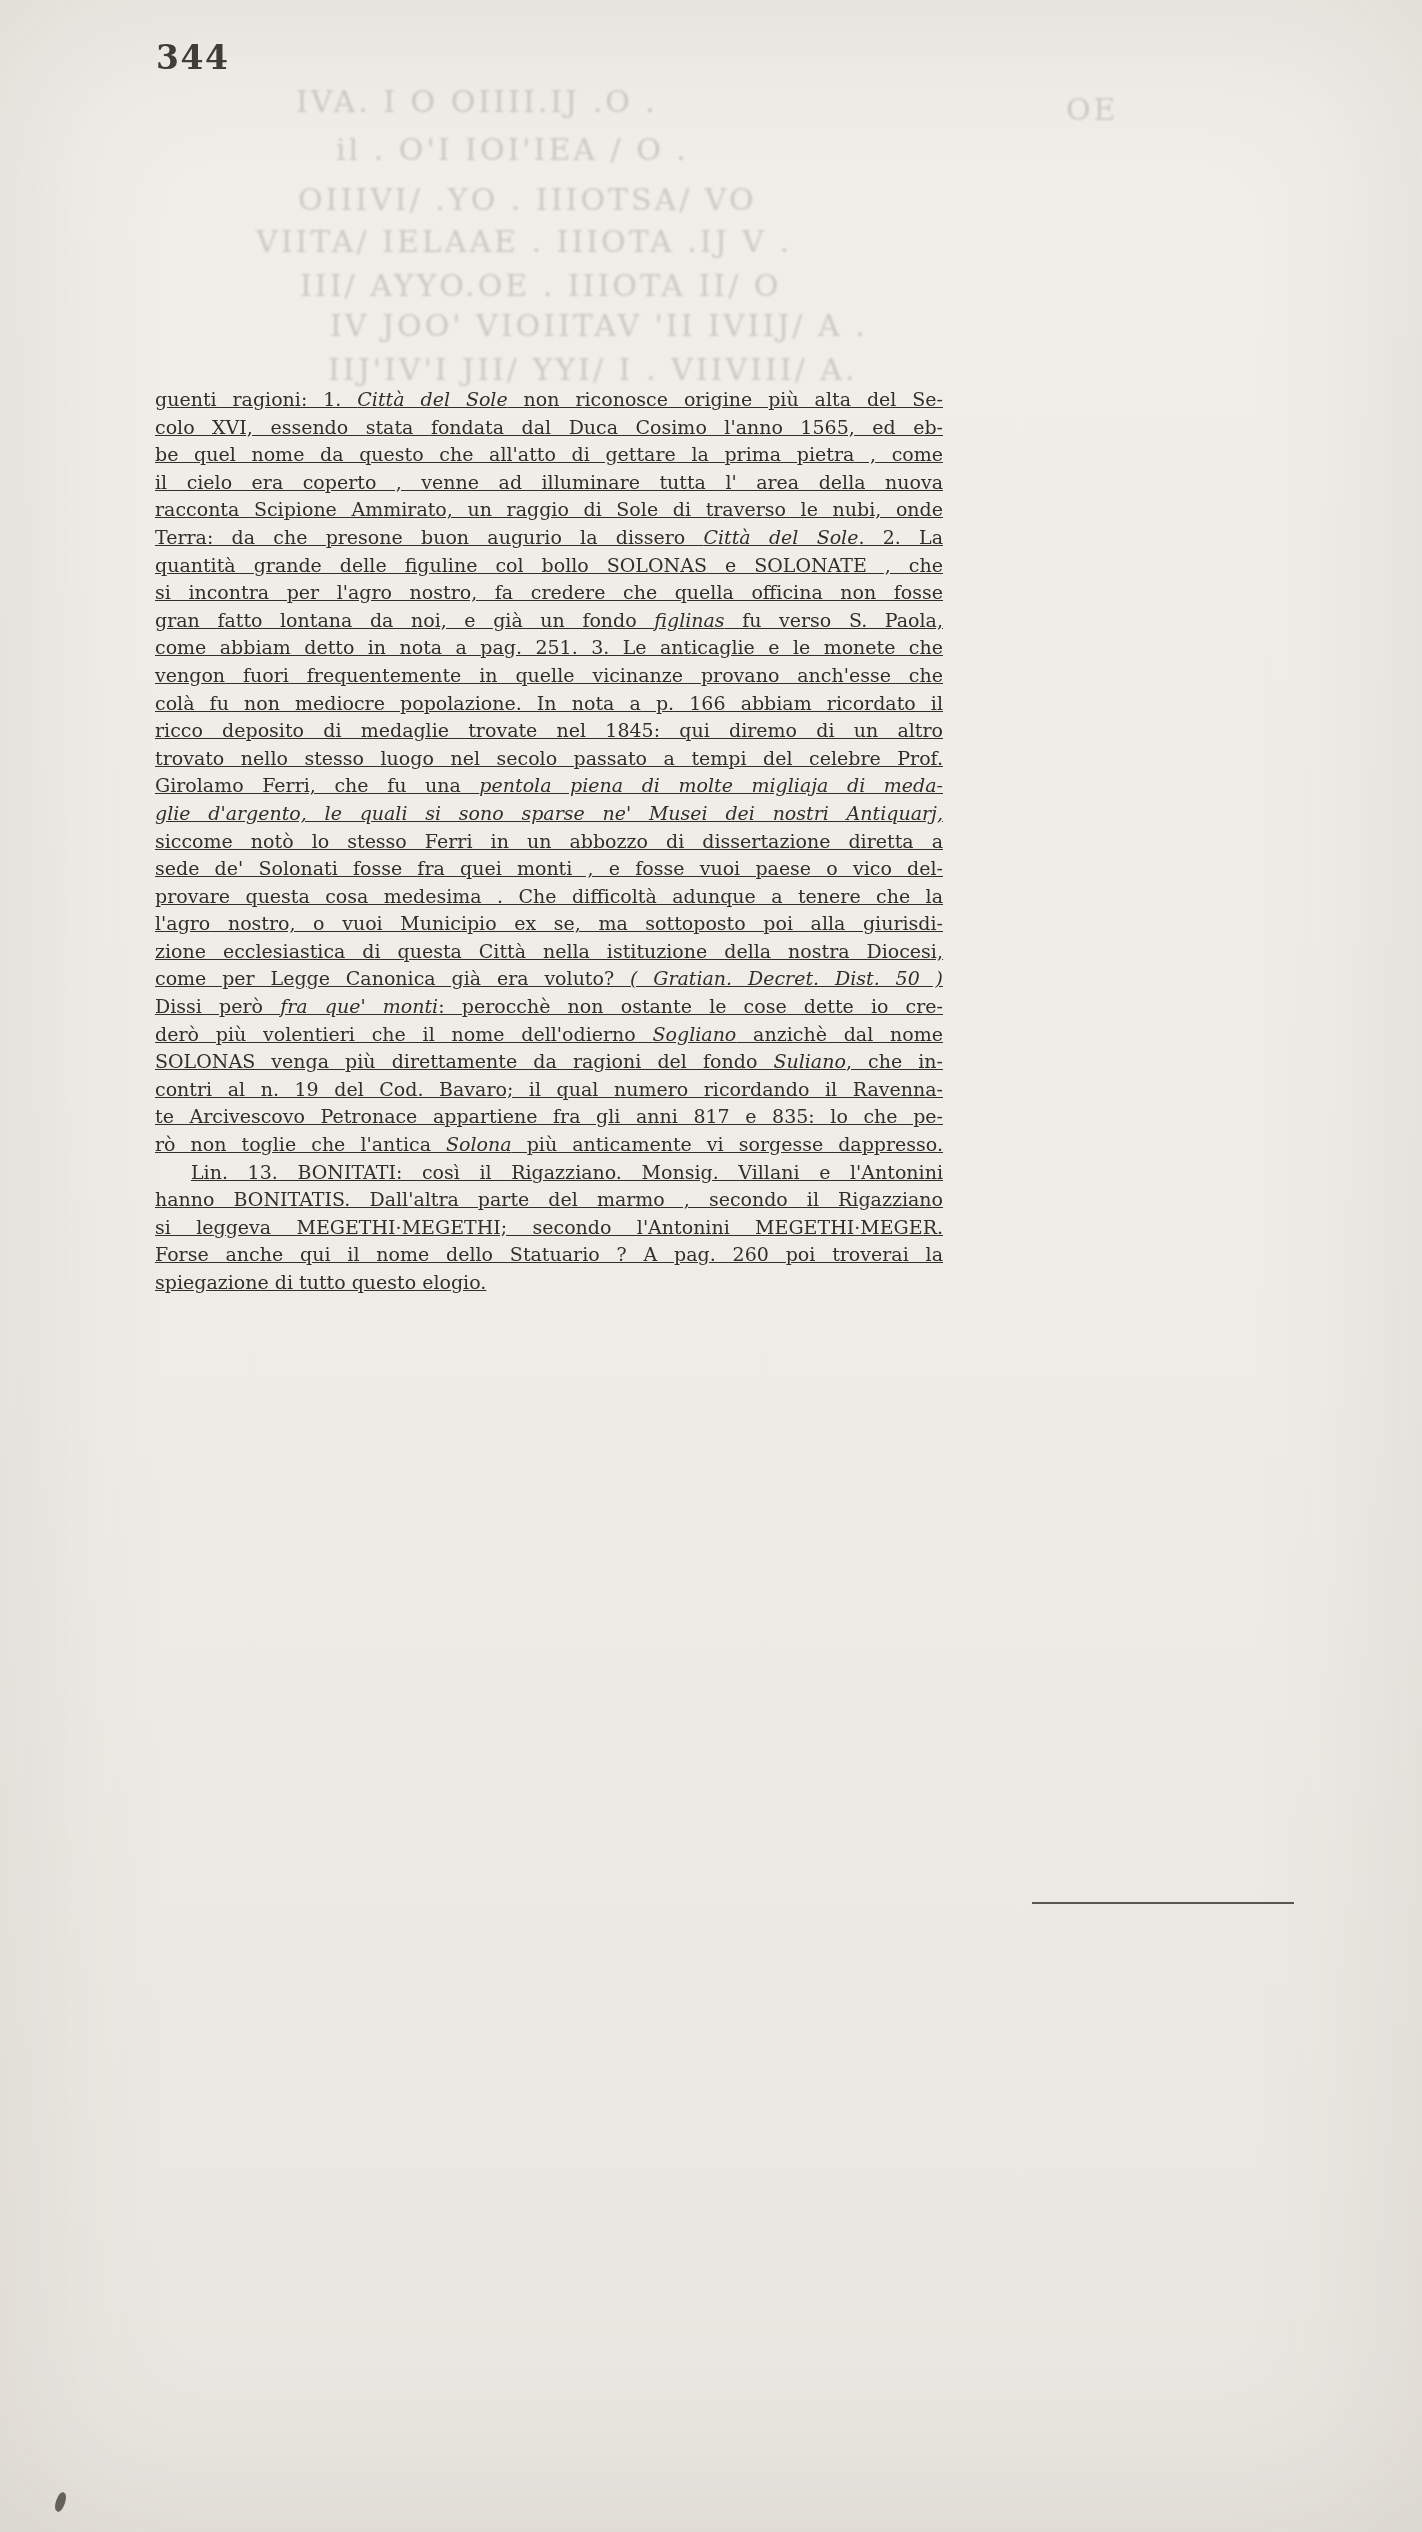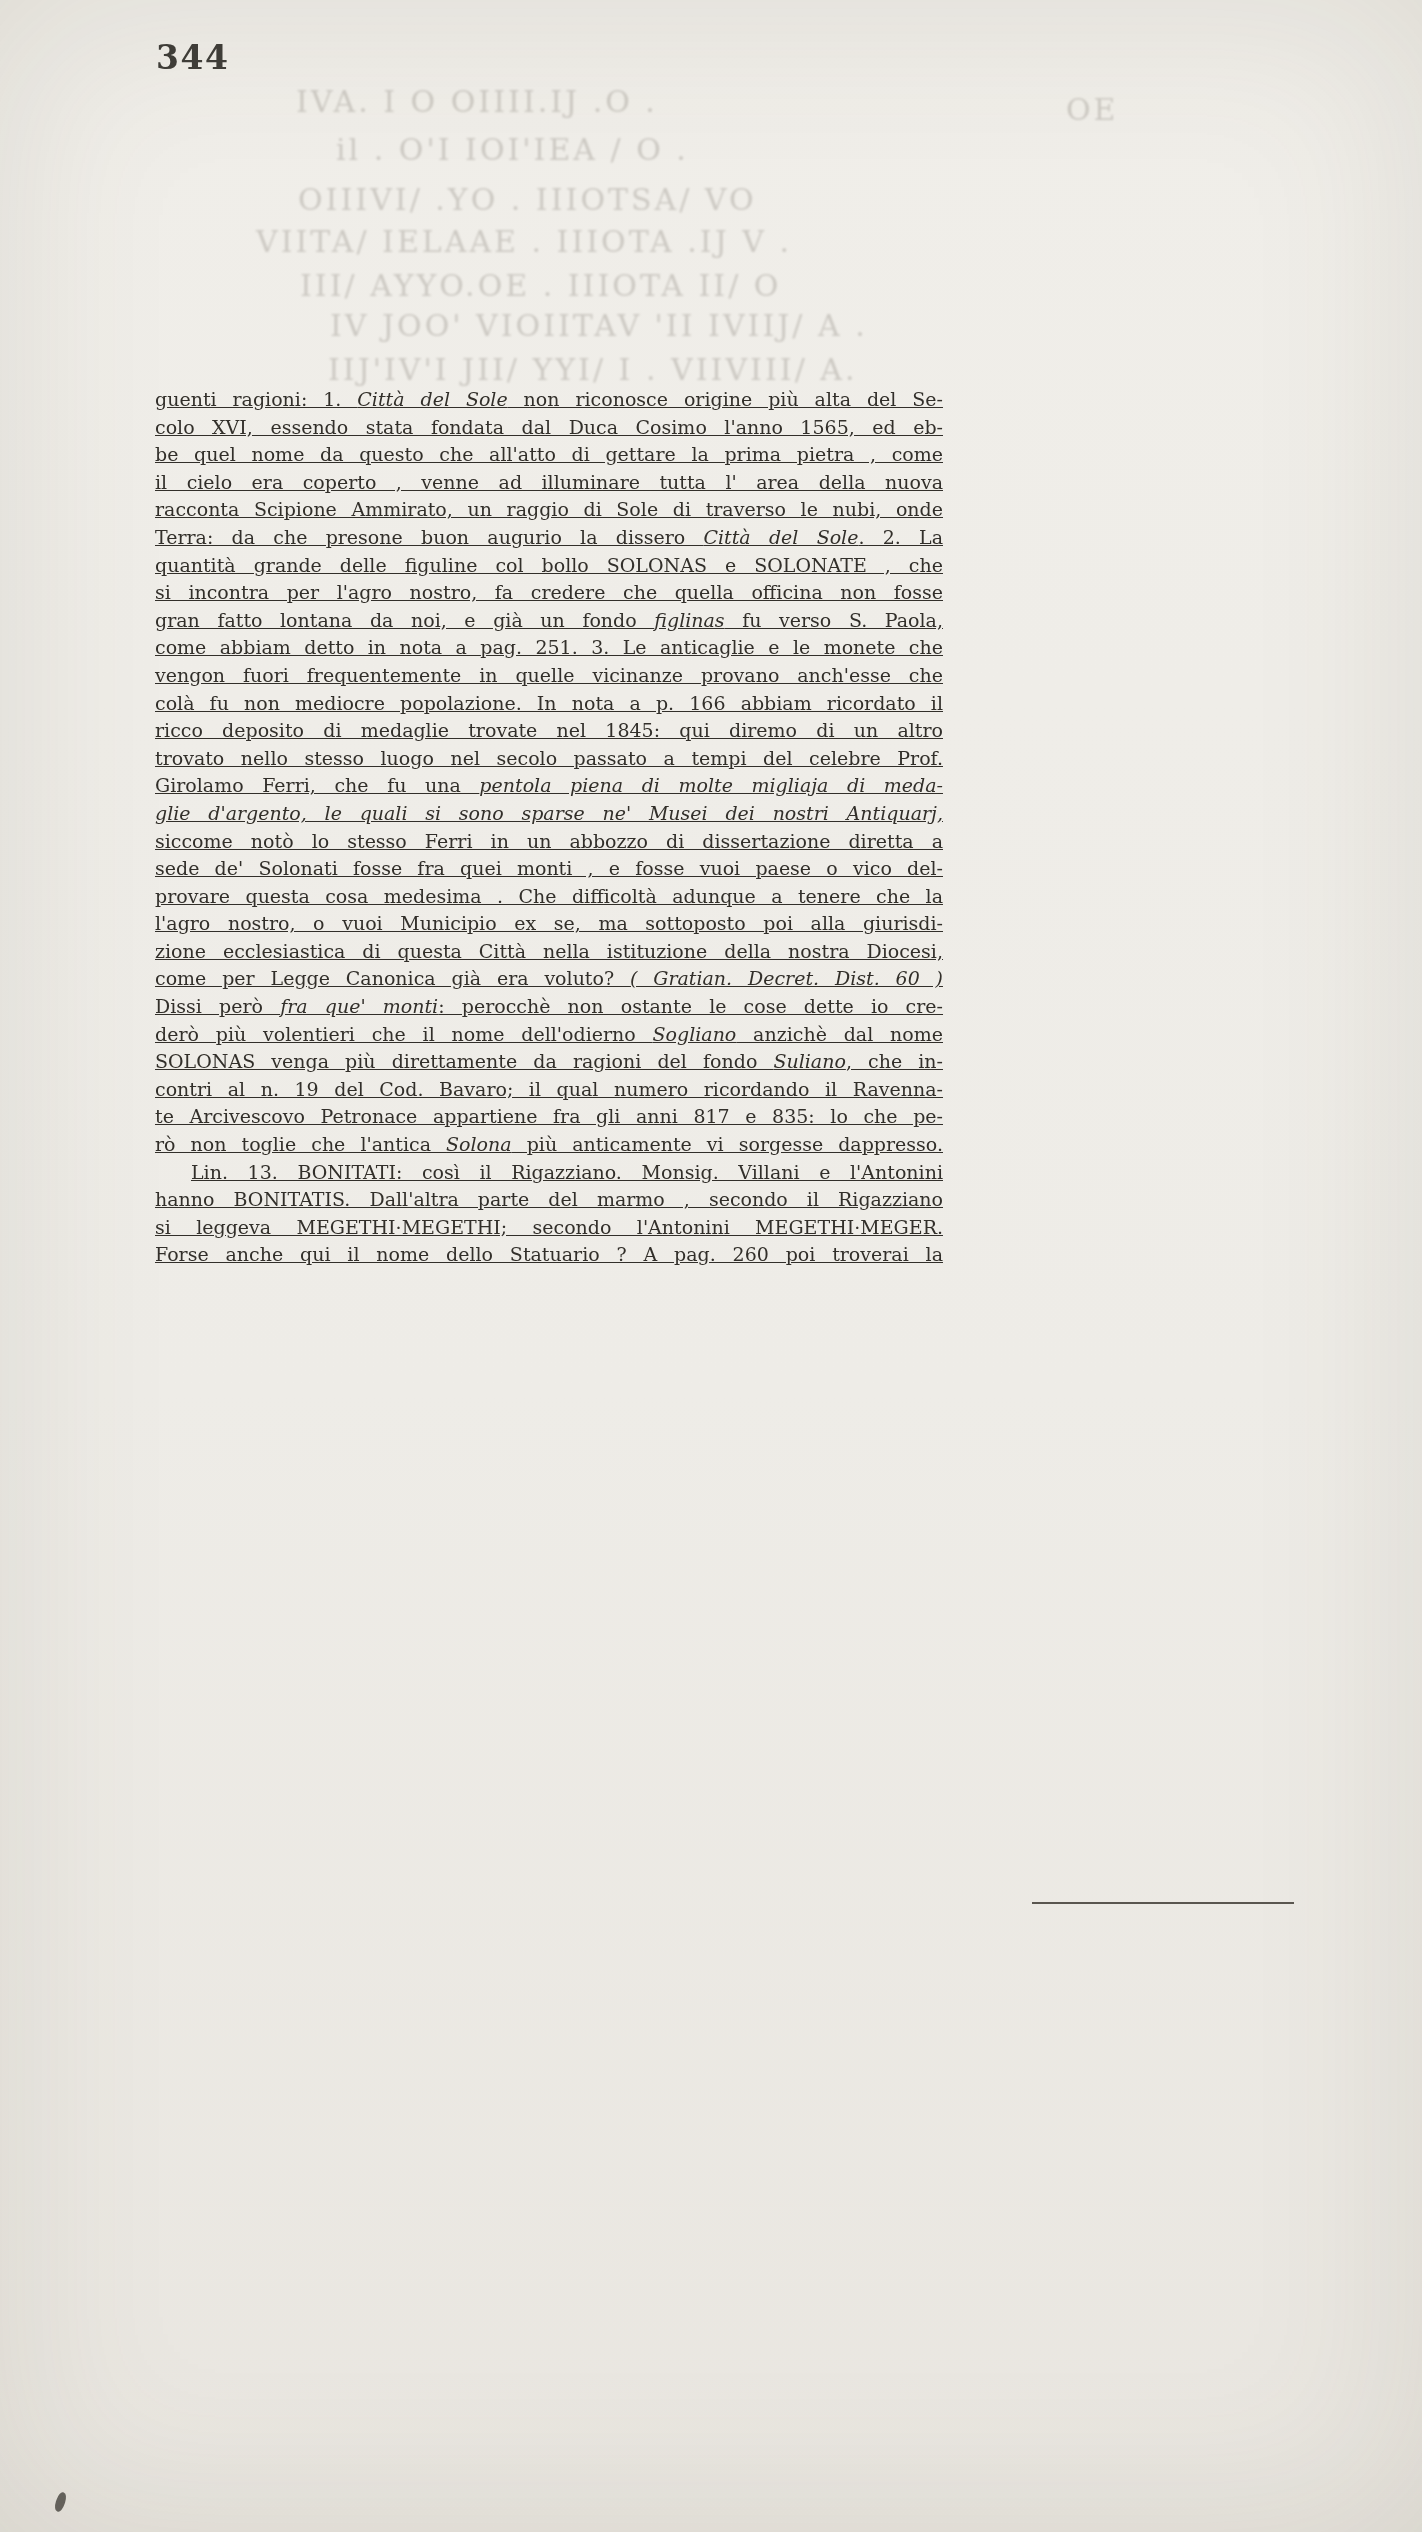--- a/index.html
+++ b/index.html
@@ -99,27 +99,28 @@
       <div class="line"><span class="rm">colà fu non mediocre popolazione. In nota a p. 166 abbiam ricordato il</span></div>
       <div class="line"><span class="rm">ricco deposito di medaglie trovate nel 1845: qui diremo di un altro</span></div>
       <div class="line"><span class="rm">trovato nello stesso luogo nel secolo passato a tempi del celebre Prof.</span></div>
       <div class="line"><span class="rm">Girolamo Ferri, che fu una </span><span class="it">pentola piena di molte migliaja di meda-</span></div>
       <div class="line"><span class="it">glie d'argento, le quali si sono sparse ne' Musei dei nostri Antiquarj,</span></div>
       <div class="line"><span class="rm">siccome notò lo stesso Ferri in un abbozzo di dissertazione diretta a</span></div>
       <div class="line"><span class="rm">sede de' Solonati fosse fra quei monti , e fosse vuoi paese o vico del-</span></div>
       <div class="line"><span class="rm">provare questa cosa medesima . Che difficoltà adunque a tenere che la</span></div>
       <div class="line"><span class="rm">l'agro nostro, o vuoi Municipio ex se, ma sottoposto poi alla giurisdi-</span></div>
       <div class="line"><span class="rm">zione ecclesiastica di questa Città nella istituzione della nostra Diocesi,</span></div>
-      <div class="line"><span class="rm">come per Legge Canonica già era voluto? </span><span class="it">( Gratian. Decret. Dist. 60 )</span></div>
+      <div class="line"><span class="rm">come per Legge Canonica già era voluto? </span><span class="it">( Gratian. Decret. Dist. 50 )</span></div>
       <div class="line"><span class="rm">Dissi però </span><span class="it">fra que' monti</span><span class="rm">: perocchè non ostante le cose dette io cre-</span></div>
       <div class="line"><span class="rm">derò più volentieri che il nome dell'odierno </span><span class="it">Sogliano</span><span class="rm"> anzichè dal nome</span></div>
       <div class="line"><span class="rm">SOLONAS venga più direttamente da ragioni del fondo </span><span class="it">Suliano</span><span class="rm">, che in-</span></div>
       <div class="line"><span class="rm">contri al n. 19 del Cod. Bavaro; il qual numero ricordando il Ravenna-</span></div>
       <div class="line"><span class="rm">te Arcivescovo Petronace appartiene fra gli anni 817 e 835: lo che pe-</span></div>
       <div class="line"><span class="rm">rò non toglie che l'antica </span><span class="it">Solona</span><span class="rm"> più anticamente vi sorgesse dappresso.</span></div>
       <div class="line indent"><span class="rm">Lin. 13. BONITATI: così il Rigazziano. Monsig. Villani e l'Antonini</span></div>
       <div class="line"><span class="rm">hanno BONITATIS. Dall'altra parte del marmo , secondo il Rigazziano</span></div>
       <div class="line"><span class="rm">si leggeva MEGETHI·MEGETHI; secondo l'Antonini MEGETHI·MEGER.</span></div>
       <div class="line"><span class="rm">Forse anche qui il nome dello Statuario ? A pag. 260 poi troverai la</span></div>
+      <div class="line last"><span class="rm">spiegazione di tutto questo elogio.</span></div>
     </div>
   <div class="rule"></div>
   <div class="smudge"></div>
 </div>
 
 </body></html>

